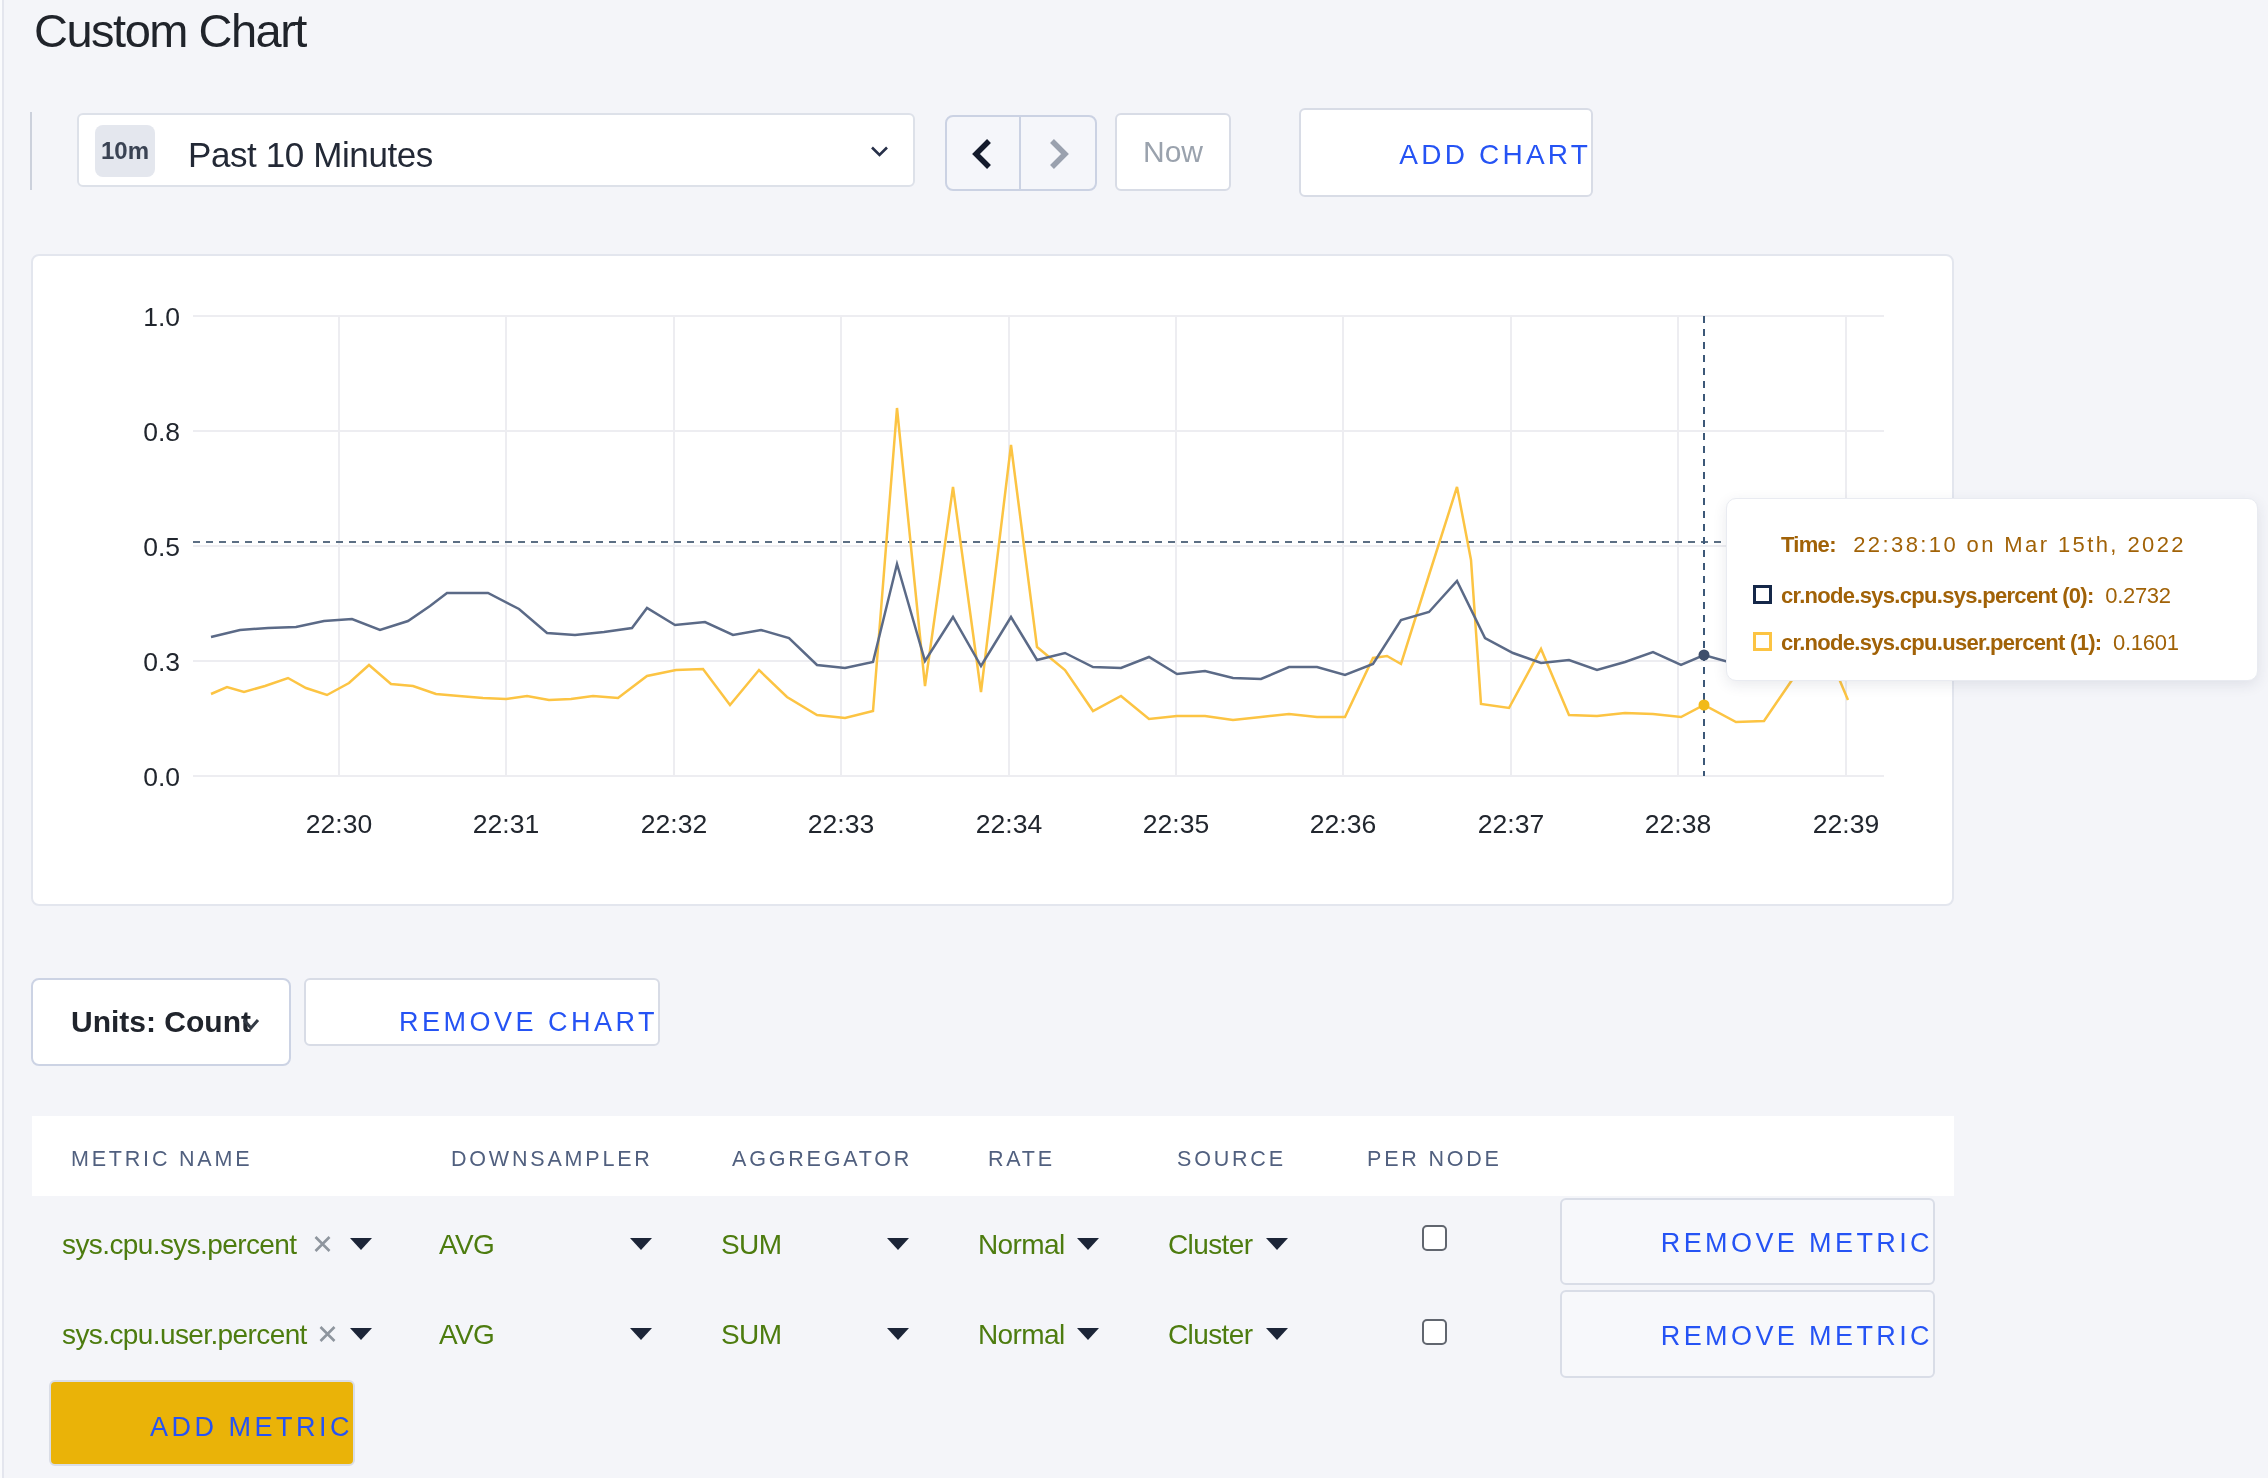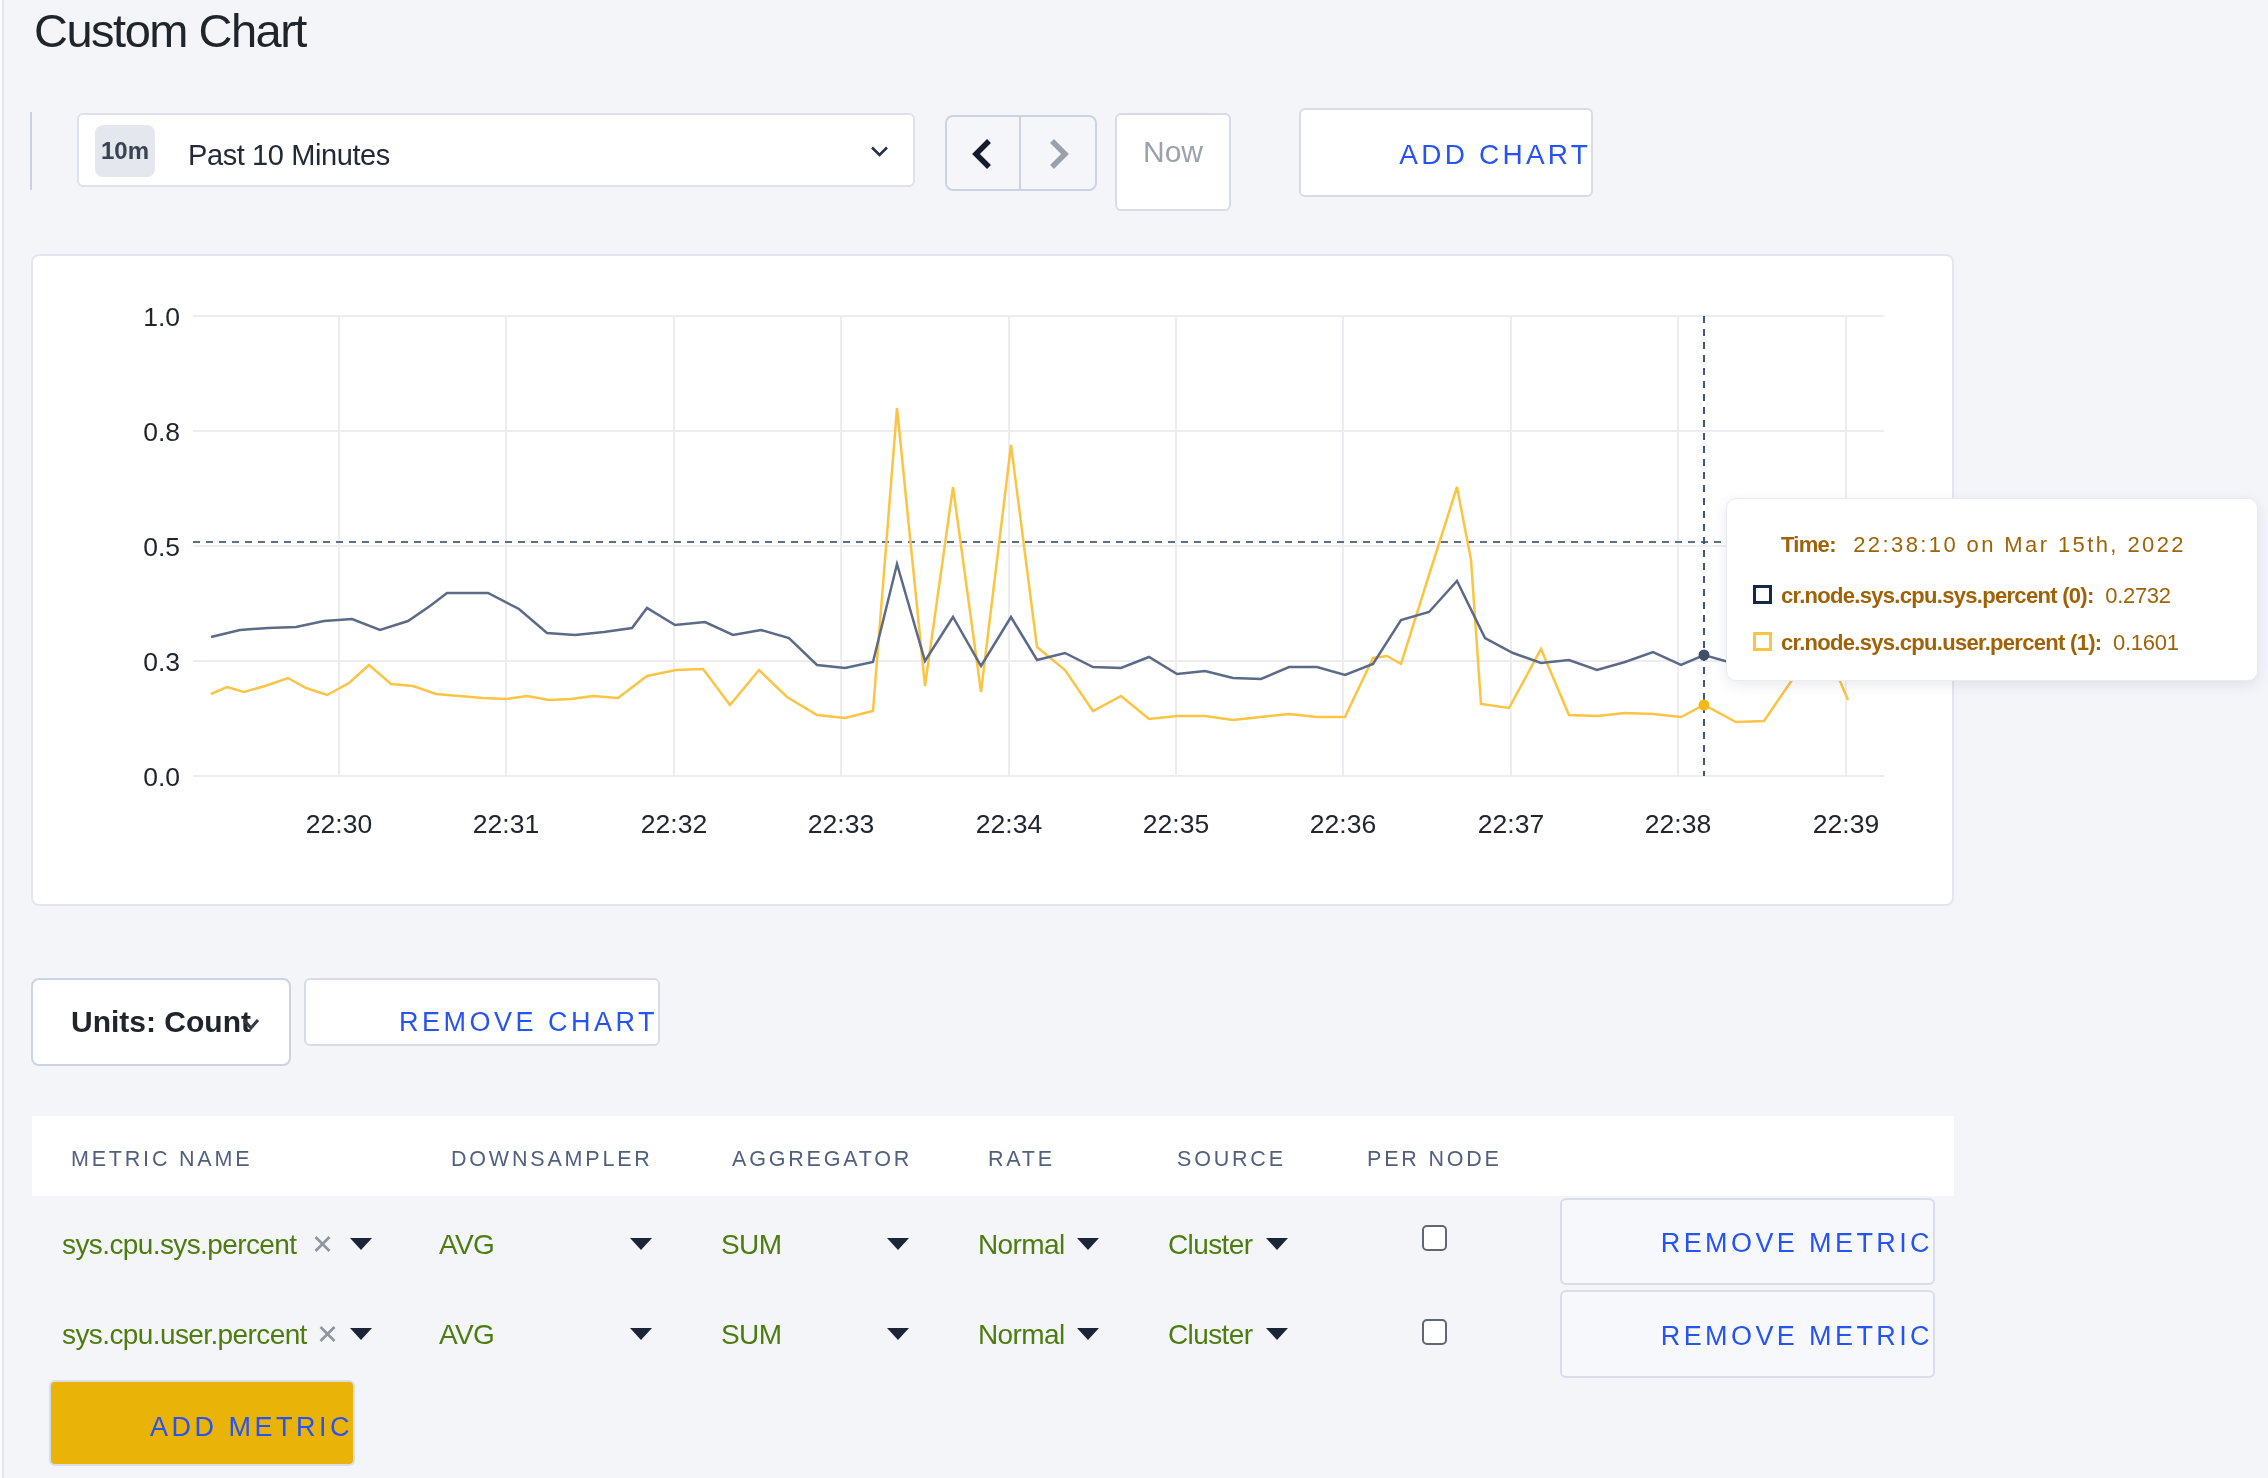--- a/index.html
+++ b/index.html
@@ -3,24 +3,24 @@
 <meta charset="utf-8">
 <style>
 *{box-sizing:border-box;margin:0;padding:0}
 html,body{width:2268px;height:1478px;background:#f4f5f9;font-family:"Liberation Sans",sans-serif;position:relative;overflow:hidden}
 .abs{position:absolute}
 .edge{left:0;top:0;width:4px;height:1478px;background:#fafbfd;border-right:2px solid #e4e6ee}
 h1{position:absolute;left:34px;top:3px;font-size:47px;font-weight:400;color:#20242b;letter-spacing:-1.5px}
 .vdiv{left:30px;top:112px;width:2px;height:78px;background:#ccd1dc}
 .tsel{left:77px;top:113px;width:838px;height:74px;background:#fff;border:2px solid #dde1e9;border-radius:6px}
 .badge{left:95px;top:125px;width:60px;height:52px;background:#e4e7ee;border-radius:8px;color:#3a4353;font-size:24px;font-weight:700;text-align:center;line-height:52px}
-.tseltext{left:188px;top:118px;height:74px;line-height:74px;font-size:29px;color:#232936;letter-spacing:-.4px}
+.tseltext{left:188px;top:118px;height:74px;line-height:74px;font-size:35px;color:#232936;letter-spacing:-.4px}
 .navgrp{left:945px;top:115px;width:152px;height:76px;background:#f5f6fa;border:2px solid #cbd2e3;border-radius:8px}
 .navdiv{left:1019px;top:115px;width:2px;height:76px;background:#cbd2e3}
-.nowbtn{left:1115px;top:113px;width:116px;height:98px;background:#fff;border:2px solid #d8dce6;border-radius:6px;color:#9aa2ad;font-size:30px;font-weight:400;text-align:center;line-height:74px}
+.nowbtn{left:1115px;top:113px;width:116px;height:78px;background:#fff;border:2px solid #d8dce6;border-radius:6px;color:#9aa2ad;font-size:30px;font-weight:400;text-align:center;line-height:74px}
 .btn{background:#fff;border:2px solid #d8dce6;border-radius:6px;color:#2553f4;font-weight:400;text-align:right}
 .addchart{left:1299px;top:108px;width:294px;height:89px;font-size:28px;letter-spacing:3.2px;line-height:90px}
 .card{left:31px;top:254px;width:1923px;height:652px;background:#fff;border:2px solid #e3e6ee;border-radius:8px}
 .tooltip{left:1726px;top:498px;width:532px;height:183px;background:#fff;border:1px solid #e9ebf1;border-radius:10px;box-shadow:0 4px 14px rgba(40,50,80,.10);color:#a16207;font-size:22px;letter-spacing:-.3px}
 .trow{position:absolute;left:54px;white-space:nowrap}
 .trow b{letter-spacing:-.7px}
 .sq{position:absolute;left:26px;width:19px;height:19px;border-width:3.5px;border-style:solid;background:#fff}
 .unitsbox{left:31px;top:978px;width:260px;height:88px;background:#fff;border:2px solid #ccd3e4;border-radius:8px}
 .unitstext{left:71px;top:978px;height:88px;line-height:88px;font-size:30px;font-weight:700;color:#20242c}
 .removechart{left:304px;top:978px;width:356px;height:68px;font-size:27px;letter-spacing:3.5px;line-height:84px}

